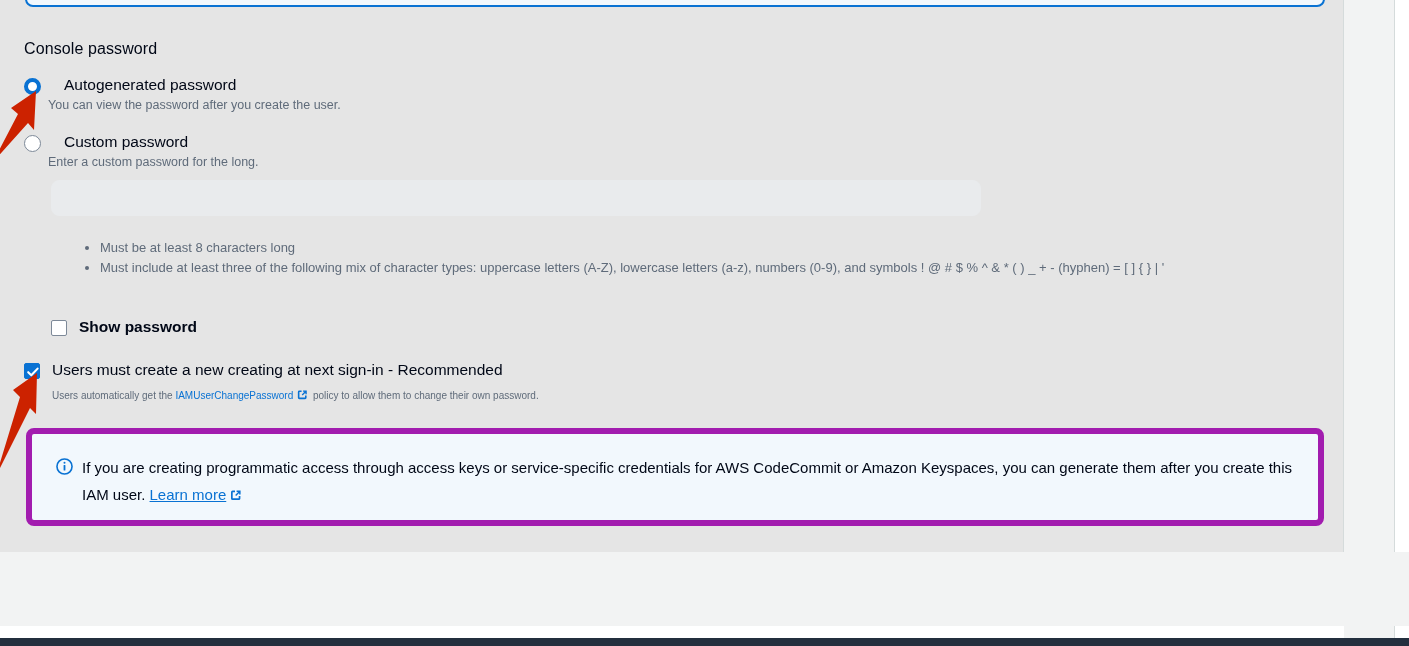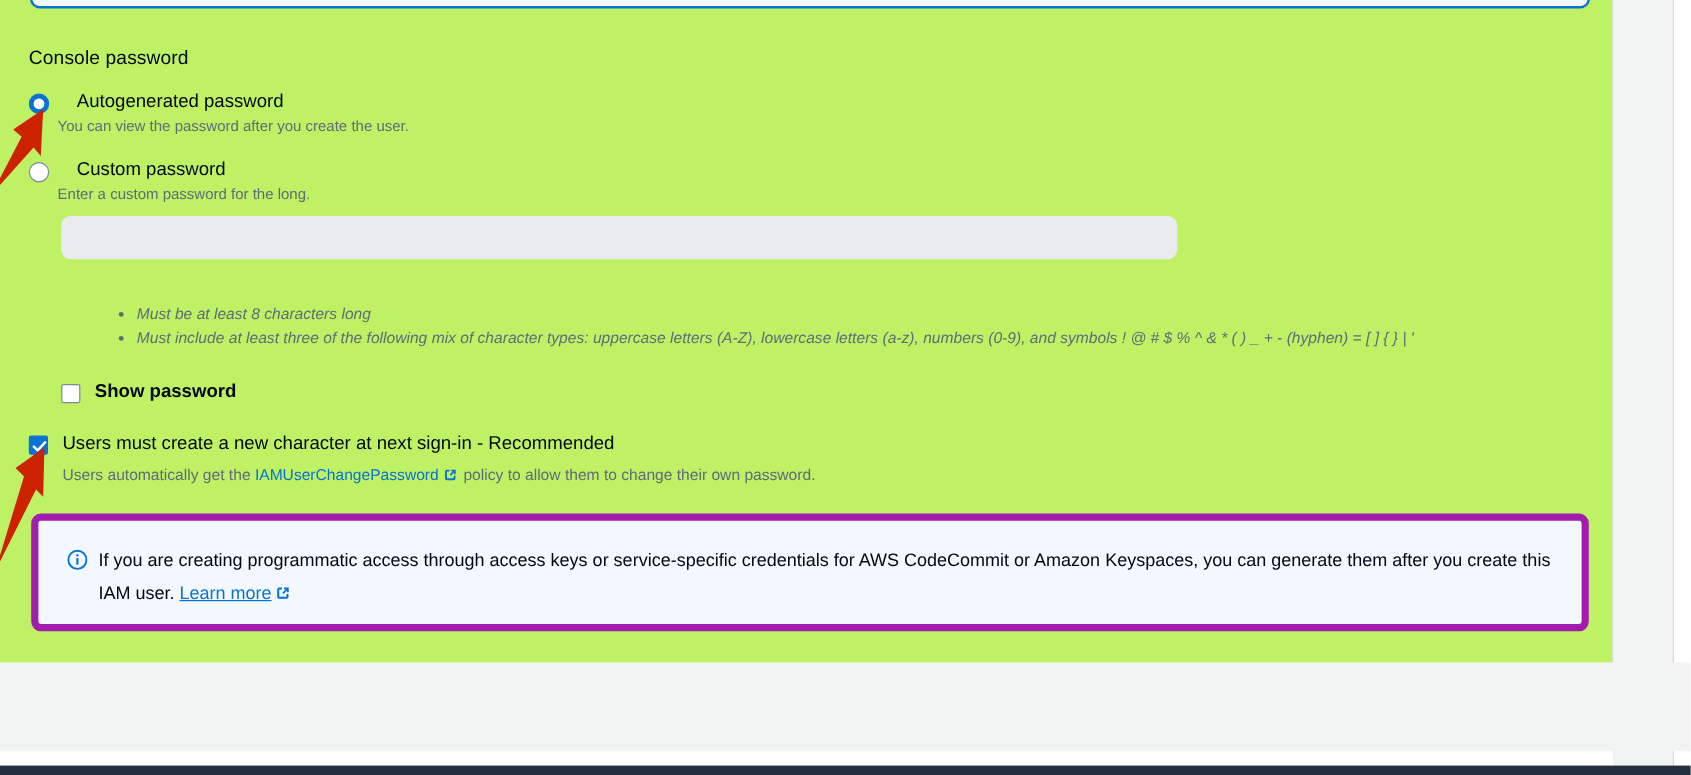--- a/index.html
+++ b/index.html
@@ -36,21 +36,21 @@
     width: 14px; height: 646px;
     background: #ffffff;
   }
 
   
   .panel {
     position: absolute;
     left: 0; top: 0;
     width: 1344px;
     height: 615px;
-    background: #bef264;
+    background: #e5e5e5;
     border-bottom: 1px solid #d5dbdb;
     border-right: 1px solid #d5dbdb;
   }
 
   
   .top-cut-box {
     position: absolute;
     left: 25px; top: -40px;
     width: 1300px; height: 47px;
     background: #f2f8fd;
@@ -124,21 +124,21 @@
 
   
   .bullets {
     position: absolute;
     left: 78px; top: 238px;
     width: 1250px;
     font-size: 13px;
     color: #5f6b7a;
     line-height: 19px;
   }
-  .bullets ul { margin: 14px; padding-left: 22px; font-style: italic; }
+  .bullets ul { margin: 0; padding-left: 22px; }
   .bullets li { margin: 0 0 1px 0; }
 
   
   .cb-row { position: absolute; }
   .cb-box {
     position: absolute;
     width: 16px; height: 16px;
     border-radius: 2px;
   }
   .cb-box.unchecked {
@@ -151,21 +151,21 @@
   }
   .cb-box.checked svg { position: absolute; left: 1px; top: 1px; }
   .cb-label {
     position: absolute;
     font-size: 15.5px;
     color: #000716;
     white-space: nowrap;
   }
   .cb-desc {
     position: absolute;
-    font-size: 13px;
+    font-size: 10px;
     color: #5f6b7a;
     white-space: nowrap;
   }
   .inline-link {
     color: #0972d3;
     text-decoration: none;
   }
   .ext-icon {
     display: inline-block;
     vertical-align: -2px;
@@ -257,21 +257,21 @@
         <div class="cb-box unchecked" style="left:0; top:2px;"></div>
         <div class="cb-label" style="left:28px; top:0;font-weight:bold;">Show password</div>
       </div>
 
       <div class="cb-row" style="left:24px; top:361px;">
         <div class="cb-box checked" style="left:0; top:2px;">
           <svg width="14" height="14" viewBox="0 0 14 14">
             <path d="M2.2 7.2 L5.3 10.3 L11.6 3.6" stroke="#ffffff" stroke-width="2.1" fill="none" stroke-linecap="round" stroke-linejoin="round"></path>
           </svg>
         </div>
-        <div class="cb-label" style="left:28px; top:0;">Users must create a new character at next sign-in - Recommended</div>
+        <div class="cb-label" style="left:28px; top:0;">Users must create a new creating at next sign-in - Recommended</div>
         <div class="cb-desc" style="left:28px; top:27px;">
           <span>Users automatically get the </span><a class="inline-link" href="#">IAMUserChangePassword</a><span class="ext-icon"><svg width="13" height="13" viewBox="0 0 14 14">
               <path d="M2 4.2 a1.6 1.6 0 0 1 1.6-1.6 H6 V4.3 H3.7 V10.3 H9.7 V8 H11.4 V10.4 A1.6 1.6 0 0 1 9.8 12 H3.6 A1.6 1.6 0 0 1 2 10.4 Z" fill="#0972d3"></path>
               <path d="M7.6 2.6 H11.6 V6.6 H10.1 V5.1 L7.2 8 L6.2 7 L9.1 4.1 H7.6 Z" fill="#0972d3"></path>
             </svg></span><span> policy to allow them to change their own password.</span>
         </div>
       </div>
 
       <div class="alert">
         <span class="alert-icon">

